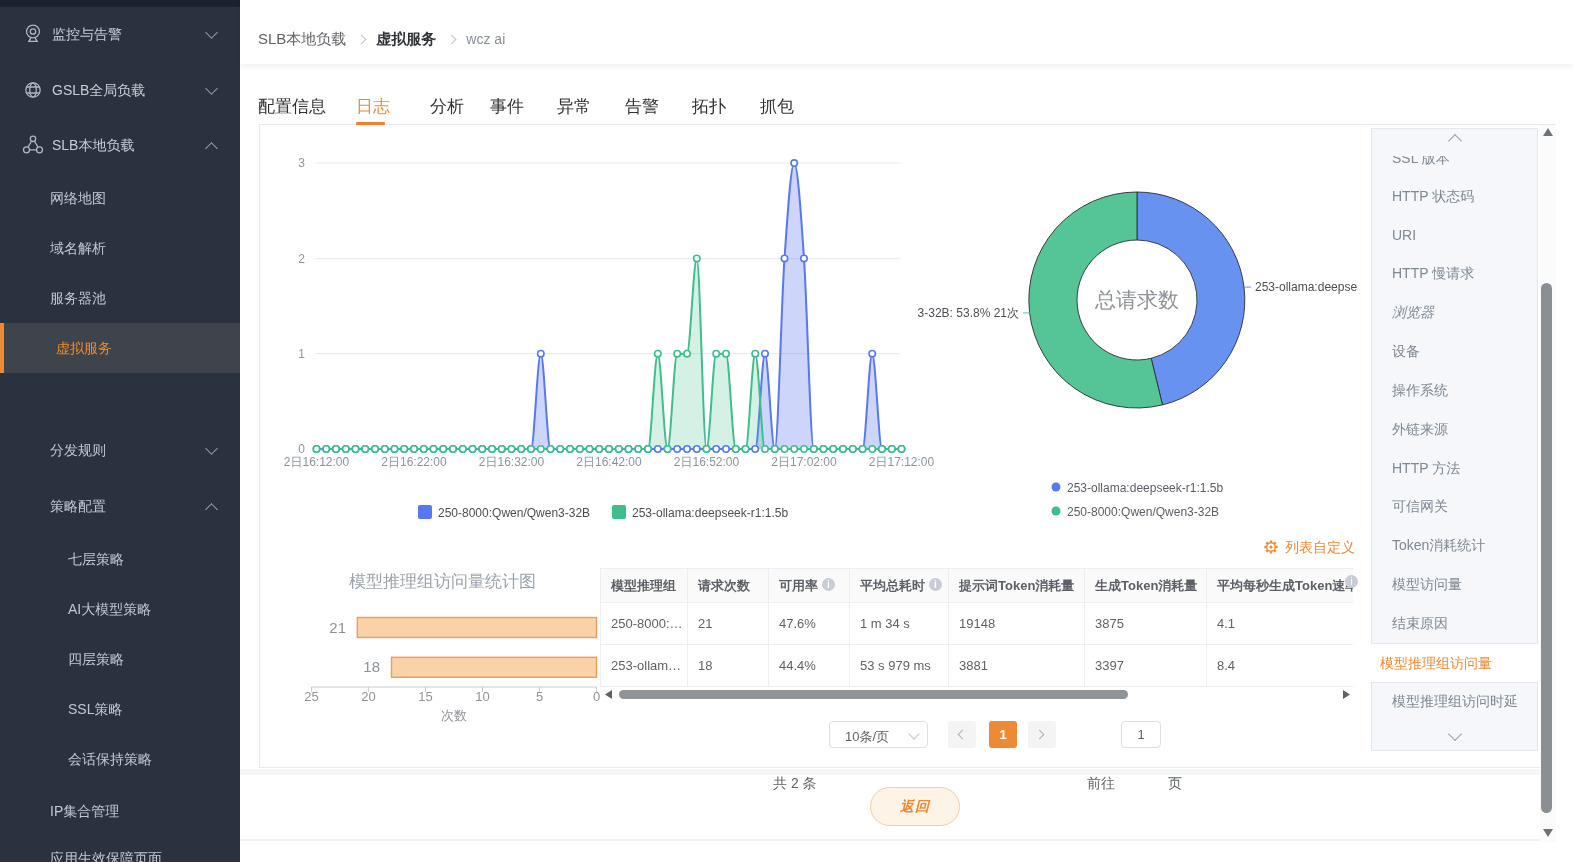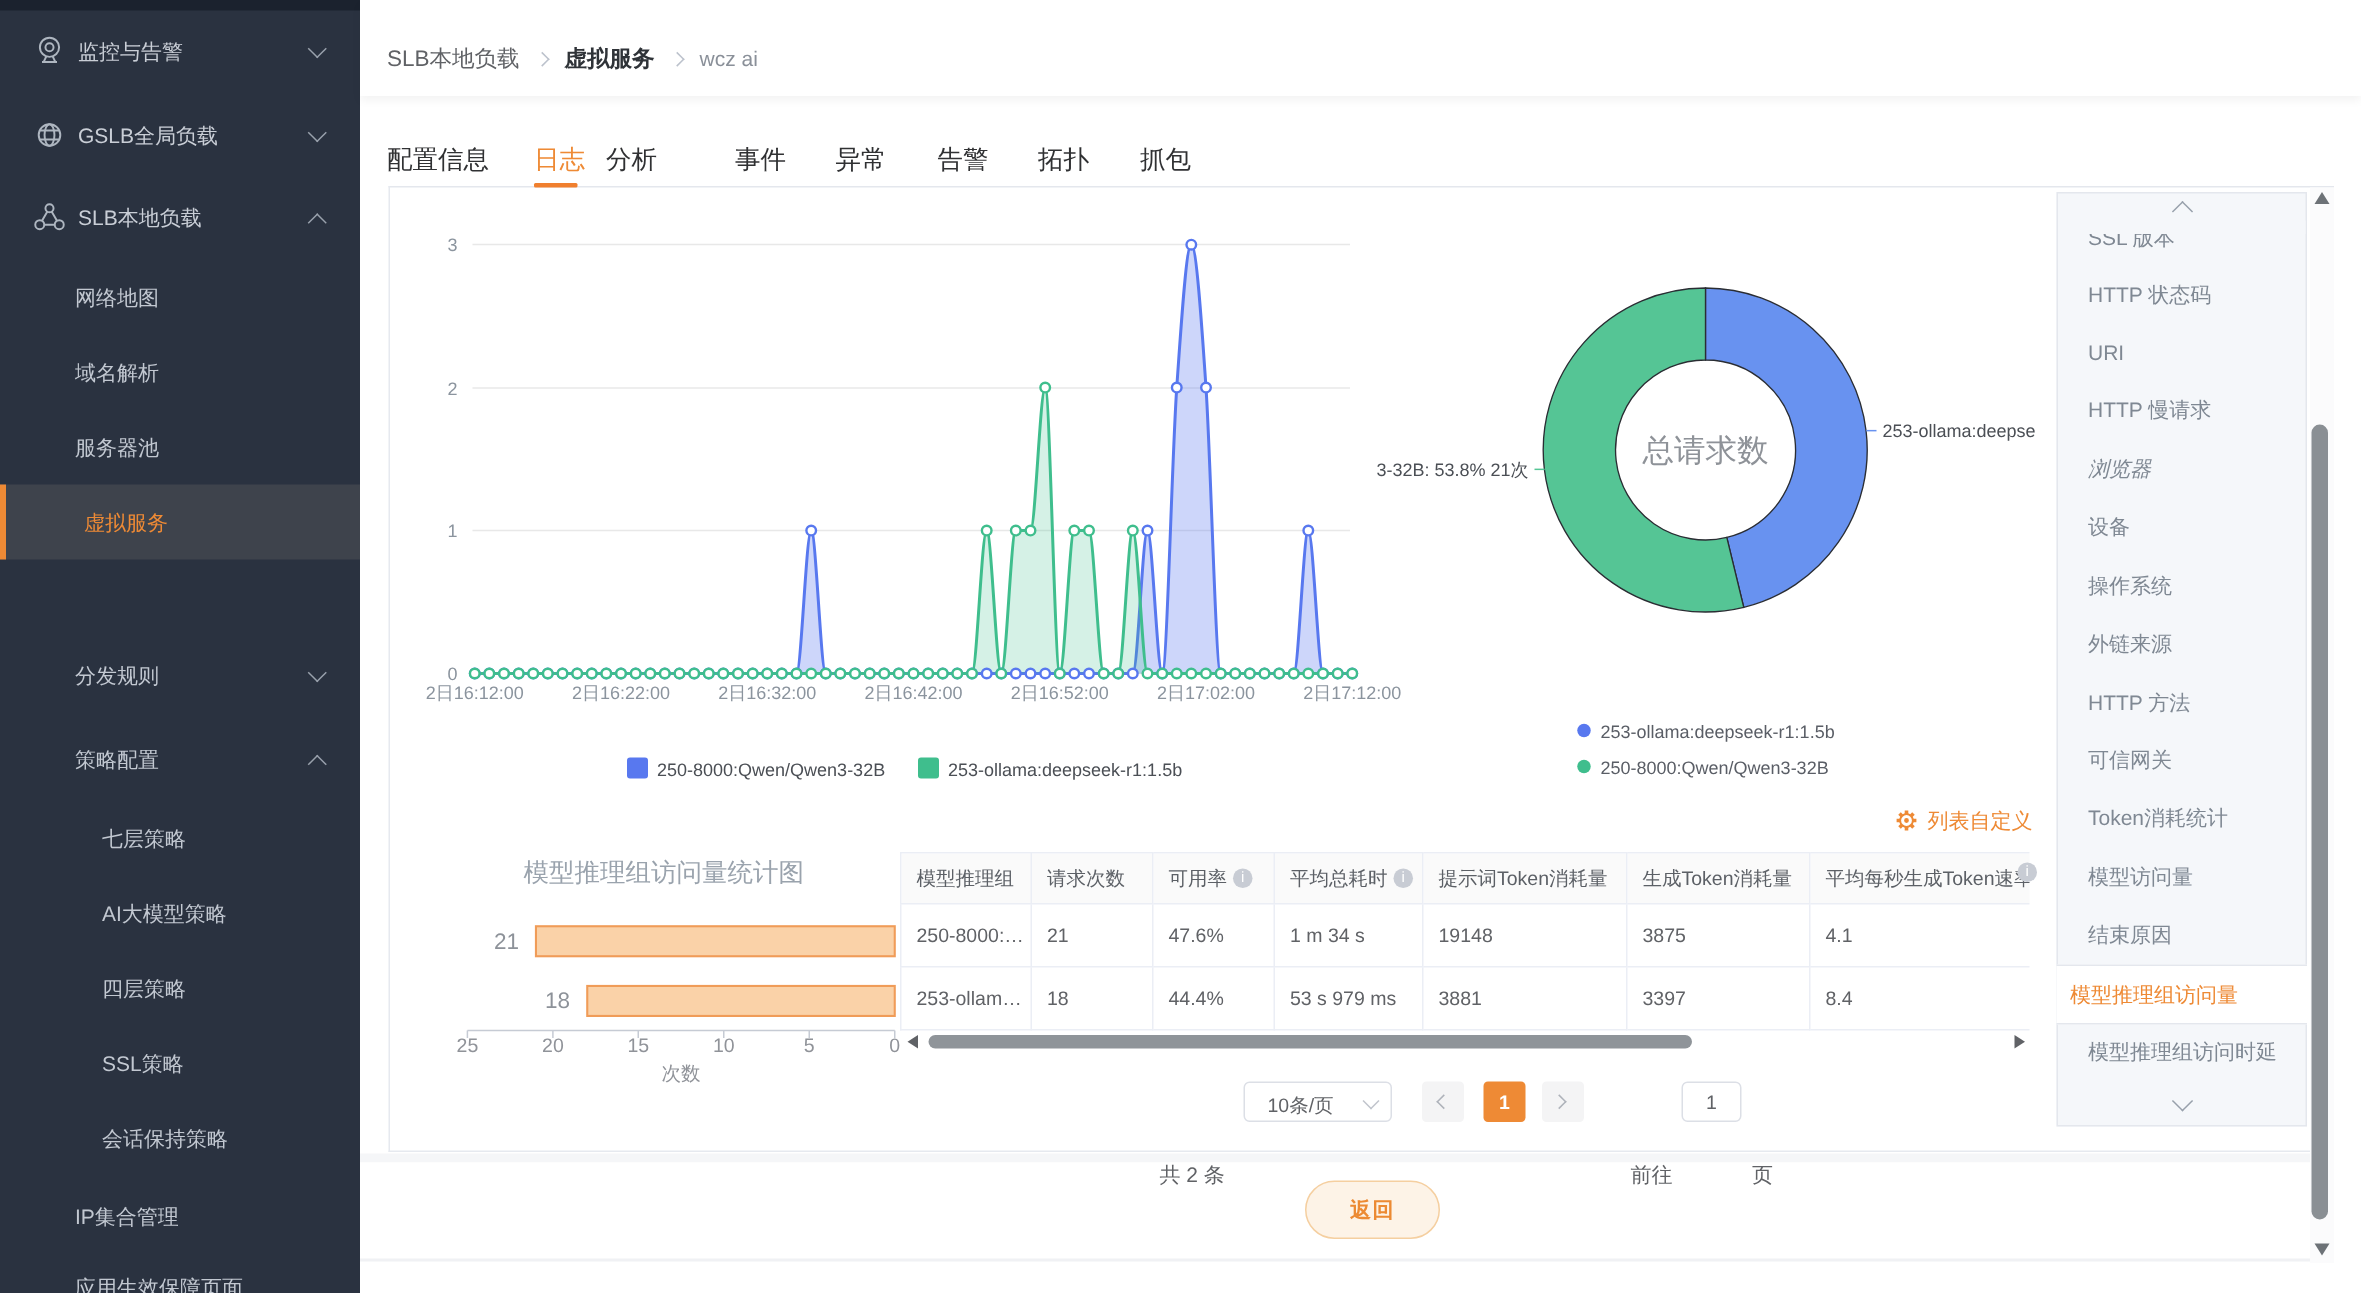--- a/index.html
+++ b/index.html
@@ -27,26 +27,26 @@
 
 .tab{position:absolute;top:95px;font-size:17px;color:#303133;}
 .tab.on{color:#ee8a35;}
 #tabline{position:absolute;left:259px;top:124px;width:1297px;height:1px;background:#e4e7ed;}
 #tabul{position:absolute;left:356px;top:122px;width:29px;height:3px;background:#f07f2e;border-radius:1px;}
 
 #card-l{position:absolute;left:259px;top:124px;width:1px;height:644px;background:#e6e9ef;}
 #card-b{position:absolute;left:259px;top:767px;width:1281px;height:1px;background:#e6e9ef;}
 #gap{position:absolute;left:240px;top:769px;width:1300px;height:6px;background:#f5f6f8;}
 #foot{position:absolute;left:240px;top:775px;width:1300px;height:66px;background:#fff;border-bottom:2px solid #f0f1f4;}
-#btnret{position:absolute;left:870px;top:787px;width:90px;height:39px;border:1px solid #f5cfa0;background:#fdf3e7;border-radius:20px;color:#ec8a33;font-size:14px;font-weight:bold;text-align:center;line-height:37px;letter-spacing:1px;}
+#btnret{position:absolute;left:870px;top:787px;width:90px;height:39px;border:1px solid #f5cfa0;background:#fdf3e7;border-radius:20px;color:#ec8a33;font-size:14px;font-weight:bold;text-align:center;line-height:37px;letter-spacing:1px;font-style:italic;}
 
 #tbl{position:absolute;left:600px;top:568px;width:753px;height:121px;overflow:hidden;}
 table{border-collapse:collapse;table-layout:fixed;width:980px;font-size:13px;color:#606266;}
 th,td{border:1px solid #ebeef5;height:34px;padding:0 0 0 10px;text-align:left;font-weight:normal;white-space:nowrap;overflow:hidden;}
-th{background:#fafafa;font-weight:normal;color:#5c6066;}
+th{background:#fafafa;font-weight:bold;color:#5c6066;}
 td{height:42px;background:#fff;}
 .info{display:inline-block;width:13px;height:13px;border-radius:7px;background:#c8ccd4;color:#fff;font-size:10px;line-height:13px;text-align:center;vertical-align:2px;margin-left:4px;font-style:normal;}
 
 .pgt{position:absolute;top:727px;font-size:14px;color:#606266;margin-top:48px;}
 #psel{position:absolute;left:829px;top:721px;width:99px;height:27px;border:1px solid #dcdfe6;border-radius:4px;background:#fff;}
 #psel .t{position:absolute;left:15px;top:6px;font-size:13px;color:#606266;}
 #psel .c{position:absolute;right:9px;top:8px;width:8px;height:8px;border-right:1.4px solid #c0c4cc;border-bottom:1.4px solid #c0c4cc;transform:rotate(45deg);}
 .pbtn{position:absolute;top:721px;width:28px;height:27px;border-radius:3px;background:#f4f4f5;}
 .pbtn i{position:absolute;left:11px;top:9.5px;width:7px;height:7px;border-left:1.8px solid #aeb2ba;border-bottom:1.8px solid #aeb2ba;transform:rotate(45deg);}
 .pbtn.nx i{transform:rotate(-135deg);left:8px;}
@@ -134,21 +134,21 @@
         <circle cx="39.5" cy="149.8" r="3"></circle>
 <path d="M31.6 141l-3.6 6.2M34.4 141l3.6 6.2M29.5 149.8h7"></path>
 </g>
     </svg>
 </div>
 <div id="crumb">
     <div class="in">SLB本地负载<span class="sep"></span><b>虚拟服务</b><span class="sep"></span><span class="last">wcz ai</span></div>
   </div>
 <div class="tab" style="left:258px">配置信息</div>
 <div class="tab on" style="left:356px">日志</div>
-<div class="tab" style="left:404px">分析</div>
+<div class="tab" style="left:430px">分析</div>
 <div class="tab" style="left:490px">事件</div>
 <div class="tab" style="left:557px">异常</div>
 <div class="tab" style="left:625px">告警</div>
 <div class="tab" style="left:692px">拓扑</div>
 <div class="tab" style="left:760px">抓包</div>
 <div id="tabline"></div>
 <div id="tabul"></div>
 <div id="card-l"></div>
 <div id="card-b"></div>
 <div id="gap"></div>

